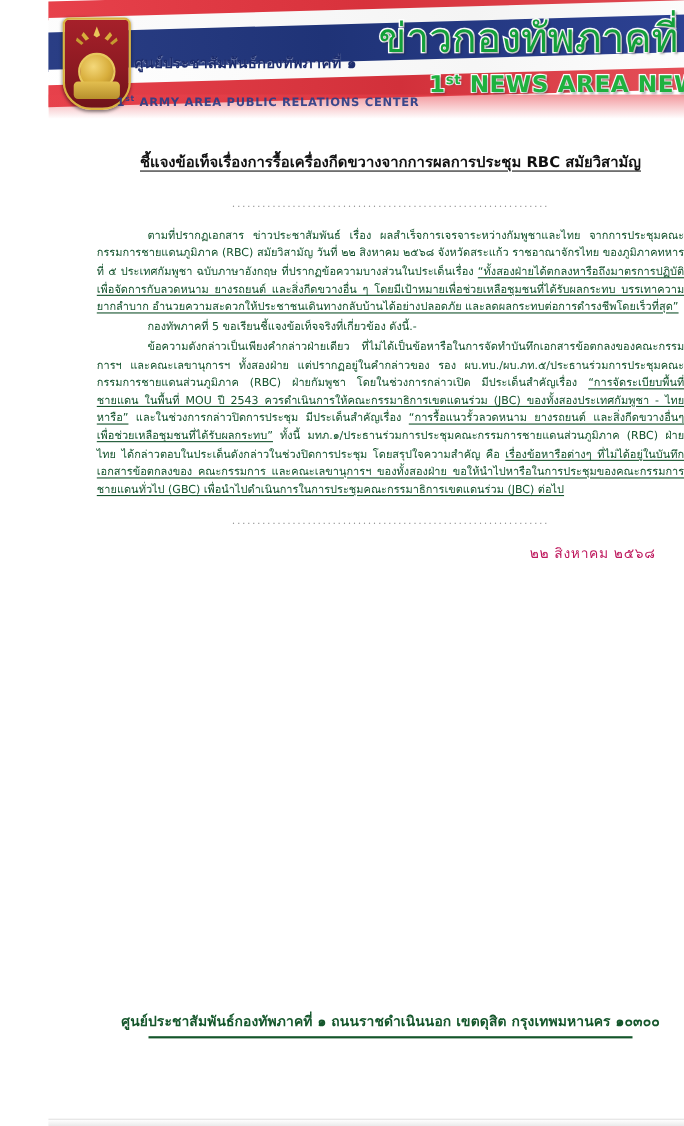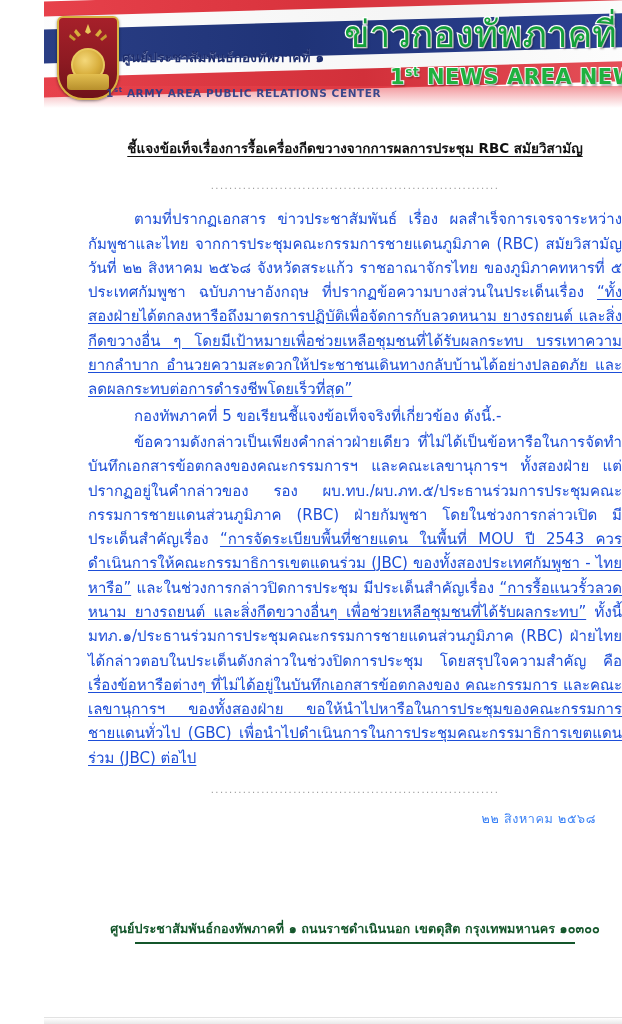--- a/index.html
+++ b/index.html
@@ -184,37 +184,37 @@
     font-size: 10px;
     color: #9b9b9b;
     letter-spacing: 1.4px;
     margin: 22px 0 16px 0;
     overflow: hidden;
     white-space: nowrap;
   }
   .dots-bottom { margin: 14px 0 8px 0; }
 
   p.para {
-    font-size: 15px;
+    font-size: 10px;
     line-height: 1.62;
-    color: #1d4ed8;
+    color: #14532d;
     margin: 0 0 2px 0;
     text-align: justify;
     text-justify: inter-word;
   }
   p.para.indent { text-indent: 46px; }
   .u {
     text-decoration: underline;
     text-underline-offset: 2px;
   }
 
   .date-line {
     text-align: right;
     font-size: 12.6px;
-    color: #3b82f6;
+    color: #be185d;
     margin: 14px 26px 0 0;
     letter-spacing: .6px;
   }
 
   
   .footer {
     position: absolute;
     left: 0; right: 0;
     bottom: 76px;
     text-align: center;

